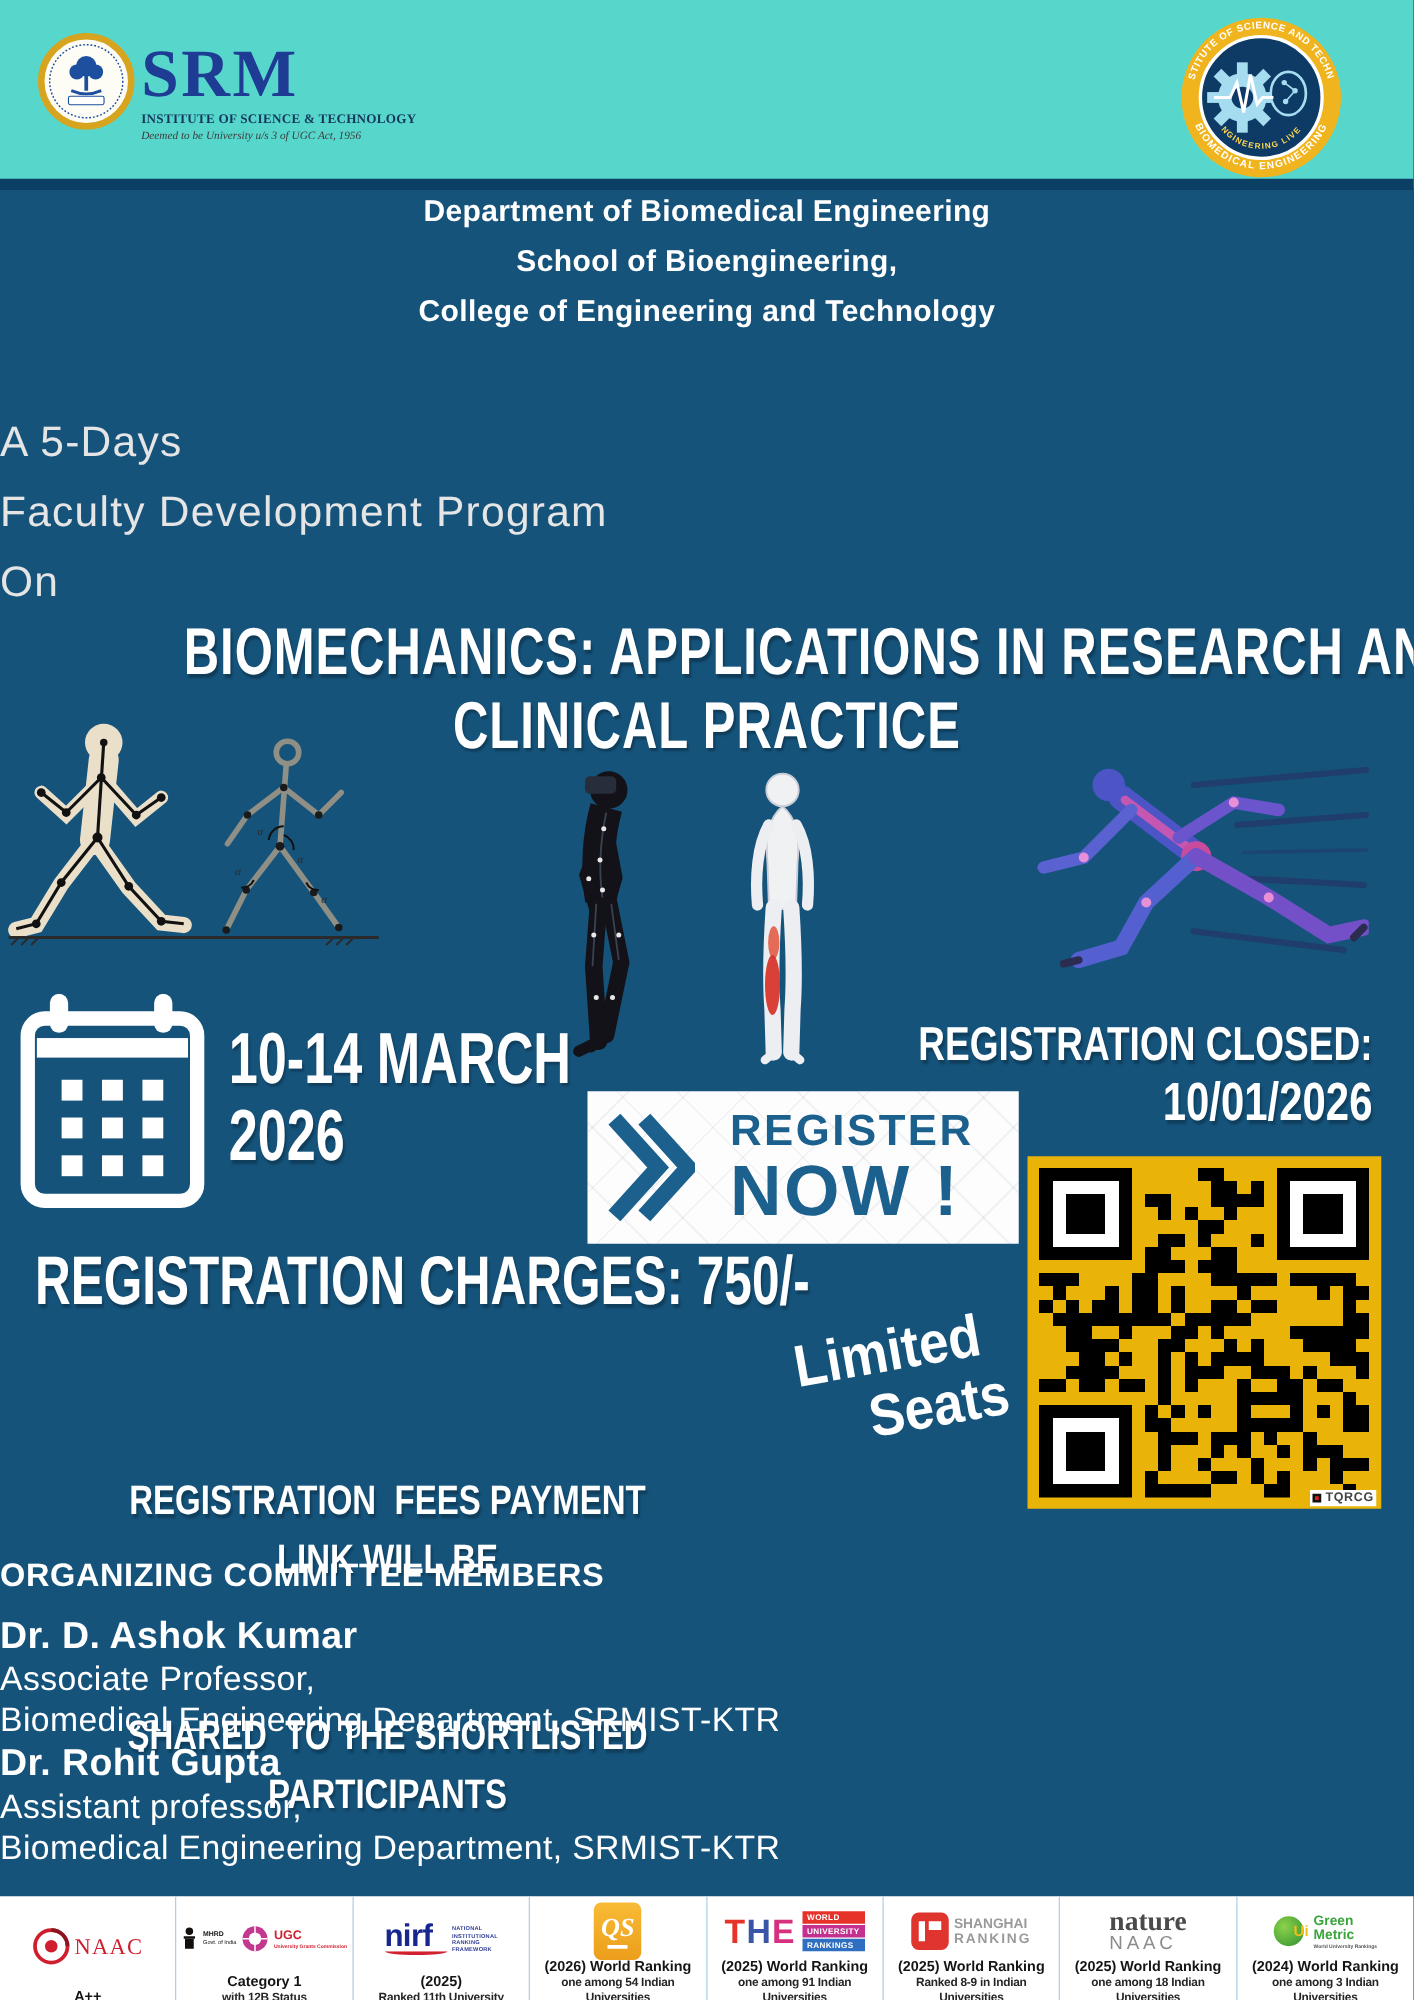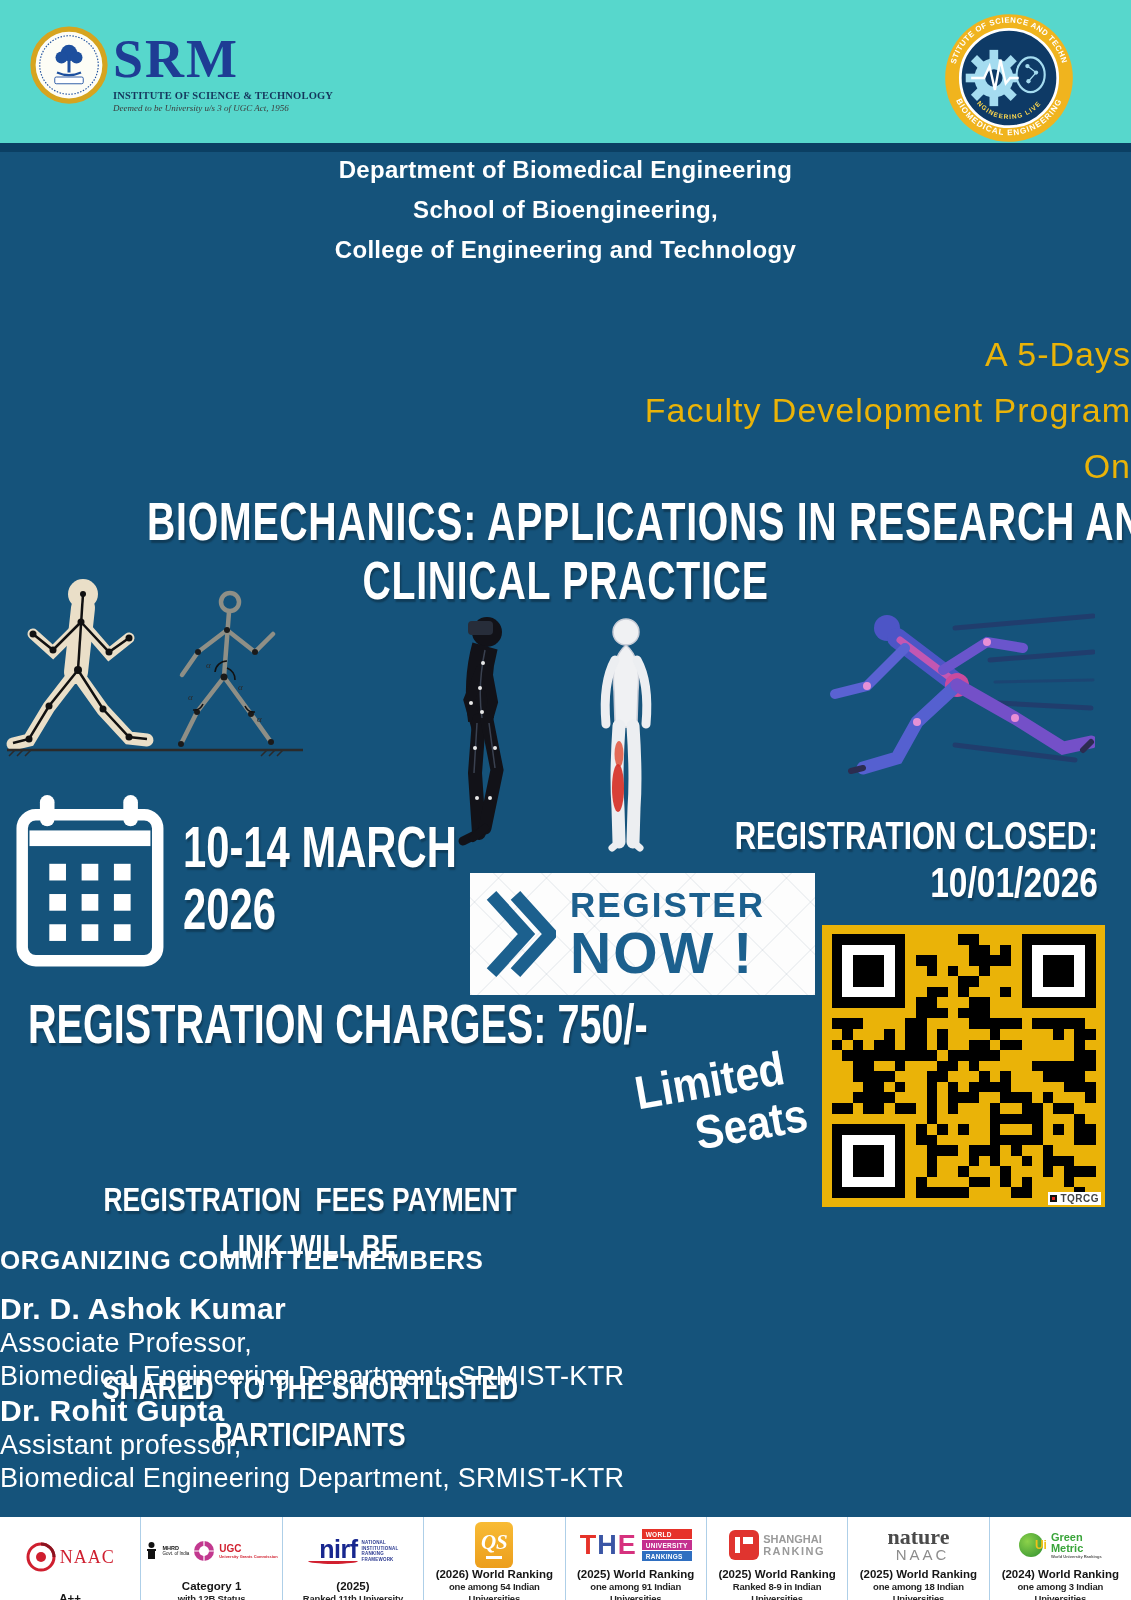--- a/index.html
+++ b/index.html
@@ -15,21 +15,21 @@
   #srm-wordmark{left:113px;top:30px;color:#1e3c94}
   #srm-wordmark .wm{font-family:"Liberation Serif",serif;font-weight:700;font-size:54px;line-height:58px;letter-spacing:2px;color:#1e3c94}
   #srm-wordmark .sub{font-family:"Liberation Serif",serif;font-weight:700;font-size:10.5px;letter-spacing:.2px;color:#14365c;margin-top:2px}
   #srm-wordmark .tag{font-family:"Liberation Serif",serif;font-style:italic;font-size:9px;color:#3c3c3c;margin-top:2px}
   #bme-badge{left:943px;top:12px;width:132px;height:132px}
 
   
   #institution{top:150px;left:0;width:1131px;text-align:center;color:#fff;font-weight:700;font-size:24px;line-height:40px;letter-spacing:.3px}
 
   
-  #program{top:326px;left:0;width:1131px;text-align:right;color:#eab308;font-weight:400;font-size:34px;line-height:56px;letter-spacing:1px}
+  #program{top:326px;left:0;width:1131px;text-align:left;color:#e5e5e5;font-weight:400;font-size:34px;line-height:56px;letter-spacing:1px}
 
   
   #title{top:492px;left:0;width:1131px;text-align:center;color:#fff;font-weight:700}
   #title .t{font-size:53px;line-height:59px;letter-spacing:1px;white-space:nowrap;transform:scaleX(.74);transform-origin:center top;text-shadow:2px 3px 2px rgba(0,0,0,.28)}
 
   
   #gait-svg{left:5px;top:572px;width:300px;height:185px}
   #mocap-svg{left:435px;top:608px;width:95px;height:245px}
   #anatomy-svg{left:588px;top:616px;width:75px;height:240px}
   #sprinter-svg{left:805px;top:590px;width:290px;height:200px}
@@ -37,21 +37,21 @@
   
   #calendar-icon{left:12px;top:795px;width:158px;height:172px}
   #event-dates{left:183px;top:816px;color:#fff;font-weight:700;font-size:58px;line-height:62px;white-space:nowrap;transform:scaleX(.72);transform-origin:left top;text-shadow:2px 3px 2px rgba(0,0,0,.25)}
   #reg-closed{top:814px;left:498px;width:600px;text-align:right;color:#fff;font-weight:700;transform:scaleX(.78);transform-origin:right top;text-shadow:2px 3px 2px rgba(0,0,0,.25)}
   #reg-closed .l1{font-size:38px;line-height:44px;white-space:nowrap}
   #reg-closed .l2{font-size:43px;line-height:48px;white-space:nowrap}
 
   
   #register-box{left:470px;top:873px;width:345px;height:122px;background:#fdfdfd;display:flex;align-items:center;padding:6px 8px 6px 16px;cursor:pointer;
     background-image:repeating-linear-gradient(45deg,rgba(120,140,160,.10) 0 1.5px,transparent 1.5px 34px),repeating-linear-gradient(-45deg,rgba(120,140,160,.10) 0 1.5px,transparent 1.5px 34px)}
-  #register-box .cta-text{margin-left:14px;color:#1c608e}
+  #register-box .cta-text{margin-left:28px;color:#1c608e}
   #register-box .c1{font-size:35px;font-weight:700;letter-spacing:2px;line-height:38px}
   #register-box .c2{font-size:57px;font-weight:700;letter-spacing:2px;line-height:58px}
 
   
   #qr-block{left:822px;top:925px;width:283px;height:282px;background:#eab308;padding:9px}
   #qr-block svg{width:100%;height:100%;display:block}
   #qr-watermark{position:absolute;right:4px;bottom:2px;background:#fff;font-size:10px;font-weight:700;color:#444;letter-spacing:.5px;display:flex;align-items:center;gap:3px;padding:1px 2px}
   #qr-watermark .sq{width:7px;height:7px;background:#111;display:inline-block;position:relative}
   #qr-watermark .sq:after{content:"";position:absolute;left:2px;top:2px;width:3px;height:3px;background:#d22}
 
@@ -97,21 +97,21 @@
   .sh-icon:before{content:"";position:absolute;left:6px;top:7px;width:5px;height:16px;background:#fff}
   .sh-icon:after{content:"";position:absolute;left:14px;top:7px;width:10px;height:7px;background:#fff}
   .sh-text div{font-size:11px;font-weight:700;color:#9a9a9a;line-height:12px}
   .sh-text .r{letter-spacing:1.5px}
   .nature-word{font-family:"Liberation Serif",serif;font-size:22px;font-weight:700;color:#4a4a4a;line-height:20px}
   .index-word{font-size:15px;font-weight:400;color:#8c8c8c;letter-spacing:3px;line-height:16px}
   .gm-globe{width:24px;height:24px;border-radius:50%;background:radial-gradient(circle at 35% 35%,#8cd24a,#2f8f30);flex:none}
   .gm-ui{font-size:12px;font-weight:700;color:#f2c018;margin-left:-12px;line-height:16px}
   .gm-col div{font-size:11px;font-weight:700;color:#3aa53a;line-height:11px}
   .gm-sub{font-size:4px !important;color:#555 !important;font-weight:700;line-height:5px !important}
-  .stack{display:flex;flex-direction:column;align-items:flex-end}
+  .stack{display:flex;flex-direction:column;align-items:flex-start}
   .stack-l{display:flex;flex-direction:column;align-items:flex-start}
 </style>
 </head>
 <body>
 
 <div id="poster">
 
   <div class="abs" id="top-banner">
     <svg class="abs" id="srm-seal" viewBox="0 0 104 104">
       <circle cx="52" cy="52" r="48" fill="#fdfdf6" stroke="#d6a41f" stroke-width="7"></circle>

